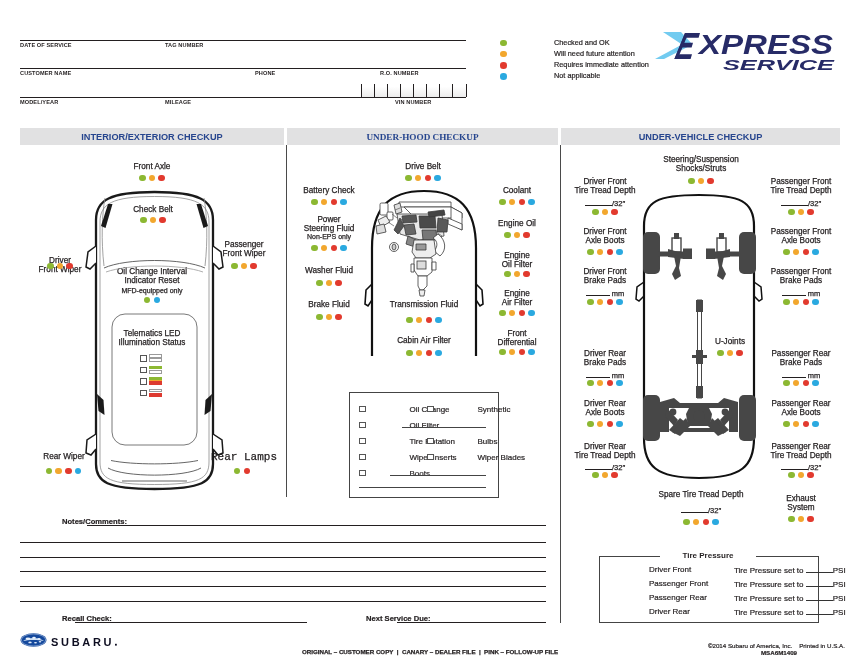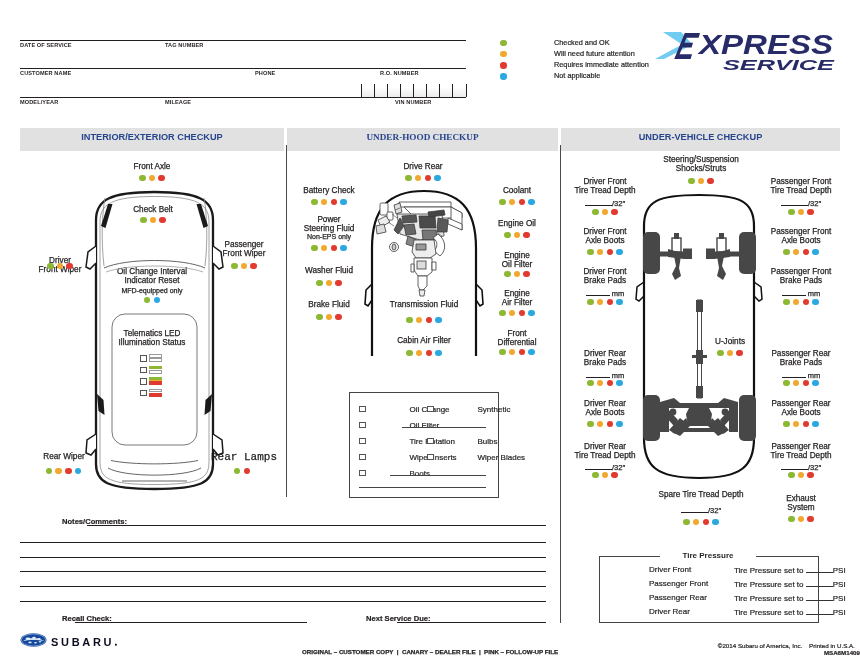--- a/index.html
+++ b/index.html
@@ -1,23 +1,23 @@
 <!DOCTYPE html>
 <html><head><meta charset="utf-8">
 <style>
 html,body{margin:0;padding:0;}
 body{width:860px;height:665px;position:relative;background:#fff;
  font-family:"Liberation Sans",sans-serif;color:#231f20;overflow:hidden;}
 .lb{position:absolute;text-align:center;-webkit-text-stroke:0.25px #231f20;}
-.ll{position:absolute;text-align:right;padding-left:42px;-webkit-text-stroke:0.2px #231f20;}
+.ll{position:absolute;text-align:center;padding-left:42px;-webkit-text-stroke:0.2px #231f20;}
 .d{position:absolute;width:6.6px;height:6.6px;border-radius:50%;}
 .hline{position:absolute;height:0;border-top:1px solid #231f20;}
 .vline{position:absolute;width:0;border-left:1px solid #4a4a4a;}
 .flab{position:absolute;font-size:5.6px;font-weight:bold;letter-spacing:0.1px;}
-.hdr{position:absolute;height:23px;background:#e1e1e2;color:#26458e;font-weight:bold;
+.hdr{position:absolute;height:17px;background:#e1e1e2;color:#26458e;font-weight:bold;
  font-size:9.2px;text-align:center;line-height:18.5px;}
 .cb{position:absolute;width:4.6px;height:4.6px;border:0.9px solid #555;background:#fff;}
 </style></head><body>
 
 <div class="hline" style="left:20px;top:40px;width:446px;"></div>
 <div class="flab" style="left:20px;top:42px;">DATE OF SERVICE</div>
 <div class="flab" style="left:165px;top:42px;">TAG NUMBER</div>
 <div class="hline" style="left:20px;top:68px;width:446px;"></div>
 <div class="flab" style="left:20px;top:70px;">CUSTOMER NAME</div>
 <div class="flab" style="left:255px;top:70px;">PHONE</div>
@@ -115,21 +115,21 @@
 <path d="M128,206 L121.5,212 L120.5,227 L126.5,223 Z" fill="#1a1a1a" stroke="none"></path>
 <path d="M27,272.5 C48,277 93,277 114,272.5" stroke-width="0.9" stroke="#555"></path>
 <path d="M24,280 C40,289.5 101,289.5 117,280" stroke-width="0.9" stroke="#555"></path>
 <path d="M38,293 L103,293" stroke-width="0.9" stroke="#555"></path>
 <path d="M12,58 L4,64 L2,79 L6,81 L12,75" stroke-width="1.5" fill="#fff"></path>
 <path d="M129,58 L137,64 L139,79 L135,81 L129,75" stroke-width="1.5" fill="#fff"></path>
 <path d="M12,246 L3,252 L2,265 L7,267 L12,261" stroke-width="1.5" fill="#fff"></path>
 <path d="M129,246 L138,252 L139,265 L134,267 L129,261" stroke-width="1.5" fill="#fff"></path>
 </g>
     </svg></div>
-<div class="lb" style="left:363.0px;top:163.0px;width:120px;font-size:8.2px;line-height:8.7px;">Drive Rear</div>
+<div class="lb" style="left:363.0px;top:163.0px;width:120px;font-size:8.2px;line-height:8.7px;">Drive Belt</div>
 <i class="d" style="left:405.1px;top:174.7px;background:#8cb832"></i>
 <i class="d" style="left:414.8px;top:174.7px;background:#f2a72e"></i>
 <i class="d" style="left:424.5px;top:174.7px;background:#e23a2e"></i>
 <i class="d" style="left:434.2px;top:174.7px;background:#2aa9e0"></i>
 <div class="lb" style="left:269.0px;top:187.0px;width:120px;font-size:8.2px;line-height:8.7px;">Battery Check</div>
 <i class="d" style="left:311.1px;top:198.7px;background:#8cb832"></i>
 <i class="d" style="left:320.8px;top:198.7px;background:#f2a72e"></i>
 <i class="d" style="left:330.5px;top:198.7px;background:#e23a2e"></i>
 <i class="d" style="left:340.2px;top:198.7px;background:#2aa9e0"></i>
 <div class="lb" style="left:269.0px;top:216.0px;width:120px;font-size:8.2px;line-height:8.7px;">Power<br>Steering Fluid</div>

